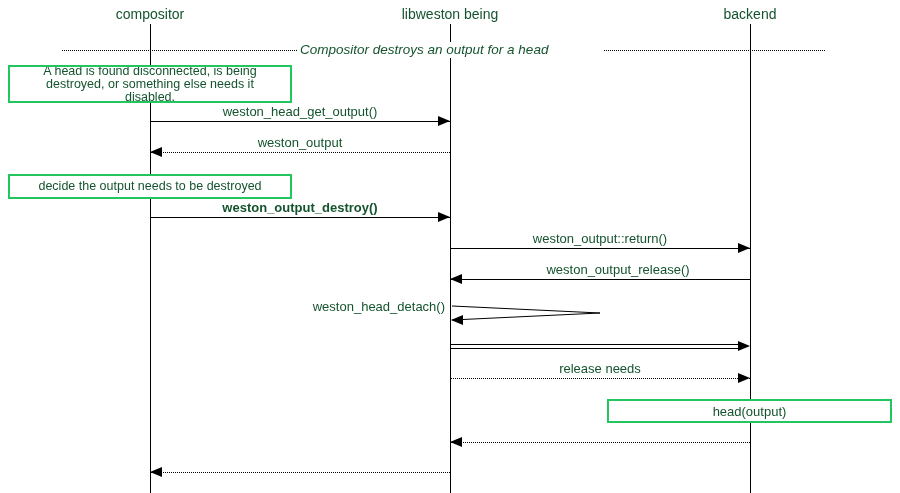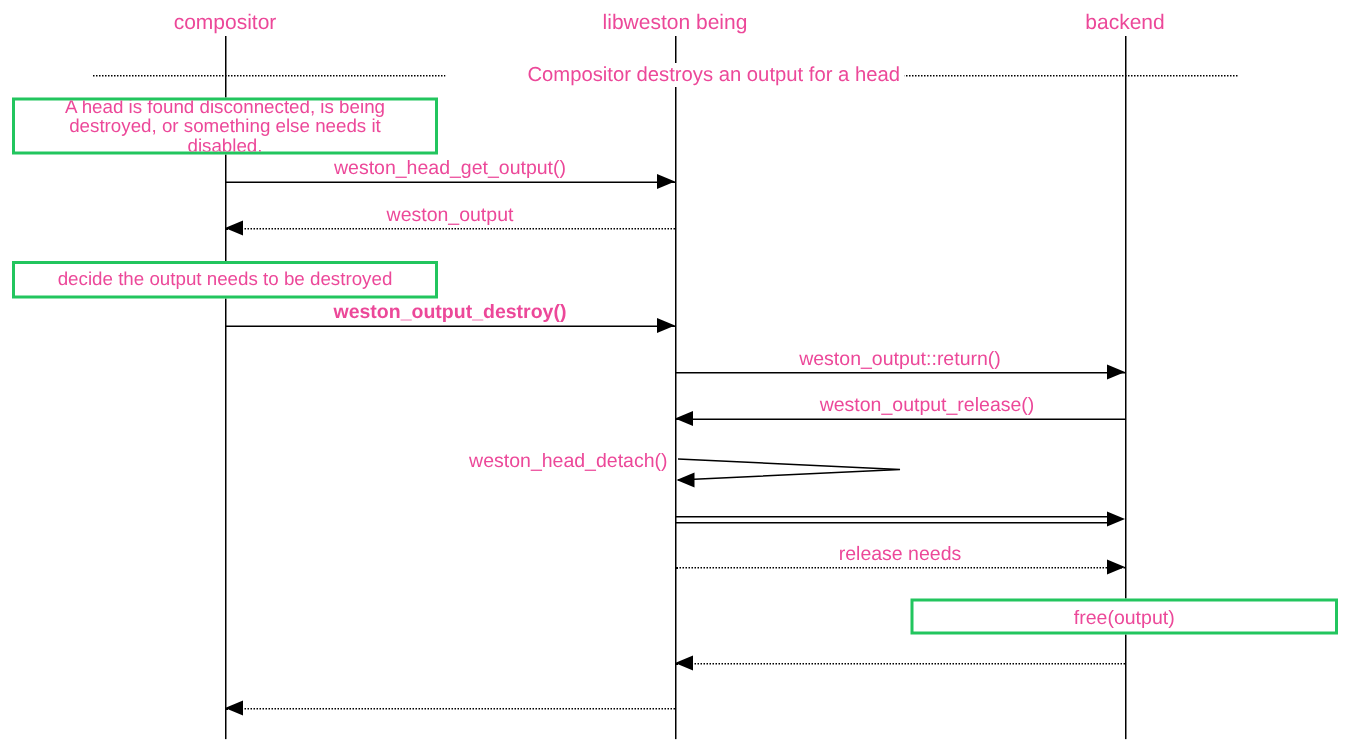--- a/index.html
+++ b/index.html
@@ -1,36 +1,36 @@
 <!DOCTYPE html>
 <html><head>
 <meta charset="utf-8">
 <style>
   html,body{margin:0;padding:0;background:#ffffff;}
   .canvas{
     position:relative;width:900px;height:493px;background:#ffffff;overflow:hidden;
-    font-family:"Liberation Sans", sans-serif;color:#ec4899;
+    font-family:"Liberation Sans", sans-serif;color:#14532d;
   }
   .abs{position:absolute;}
   .participant{height:16px;line-height:16px;font-size:14px;text-align:center;}
   .lifeline{width:0;border-left:1px solid #000;}
   .dotline{height:0;border-top:1px dotted #000;}
   .solidline{height:0;border-top:1px solid #000;}
   .dblline{height:3px;border-top:1px solid #000;border-bottom:1px solid #000;}
   .msglabel{height:16px;line-height:16px;font-size:13px;text-align:center;white-space:nowrap;}
   .ah-r{width:0;height:0;border-top:5px solid transparent;border-bottom:5px solid transparent;border-left:12px solid #000;}
   .ah-l{width:0;height:0;border-top:5px solid transparent;border-bottom:5px solid transparent;border-right:12px solid #000;}
   .notebox{
     border:2px solid #22c55e;background:#fff;box-sizing:border-box;
     display:flex;align-items:center;justify-content:center;
     text-align:center;font-size:12.5px;line-height:13px;overflow:hidden;
   }
   .divlabel{
-    height:16px;line-height:16px;font-size:13.5px;text-align:right;
-    background:#fff;padding:0 3px;white-space:nowrap;
+    height:16px;line-height:16px;font-size:13.5px;text-align:left;
+    background:#fff;padding:0 3px;white-space:nowrap;font-style:italic;
   }
 </style>
 </head>
 <body>
 
 <div class="canvas">
 
   <div class="abs participant" style="left:50px;top:6px;width:200px;">compositor</div>
   <div class="abs participant" style="left:350px;top:6px;width:200px;">libweston being</div>
   <div class="abs participant" style="left:650px;top:6px;width:200px;">backend</div>
@@ -72,21 +72,21 @@
   </svg>
   <div class="abs ah-l" style="left:451px;top:315px;"></div>
 
   <div class="abs dblline" style="left:450px;top:344px;width:289px;"></div>
   <div class="abs ah-r" style="left:738px;top:341px;"></div>
 
   <div class="abs msglabel" style="left:450px;top:361px;width:300px;">release needs</div>
   <div class="abs dotline" style="left:450px;top:378px;width:300px;"></div>
   <div class="abs ah-r" style="left:738px;top:373px;"></div>
 
-  <div class="abs notebox" style="left:607px;top:399px;width:285px;height:24px;font-size:13px;">free(output)</div>
+  <div class="abs notebox" style="left:607px;top:399px;width:285px;height:24px;font-size:13px;">head(output)</div>
 
   <div class="abs dotline" style="left:450px;top:442px;width:300px;"></div>
   <div class="abs ah-l" style="left:450px;top:437px;"></div>
 
   <div class="abs dotline" style="left:150px;top:472px;width:300px;"></div>
   <div class="abs ah-l" style="left:150px;top:467px;"></div>
 
 </div>
 
 </body></html>

